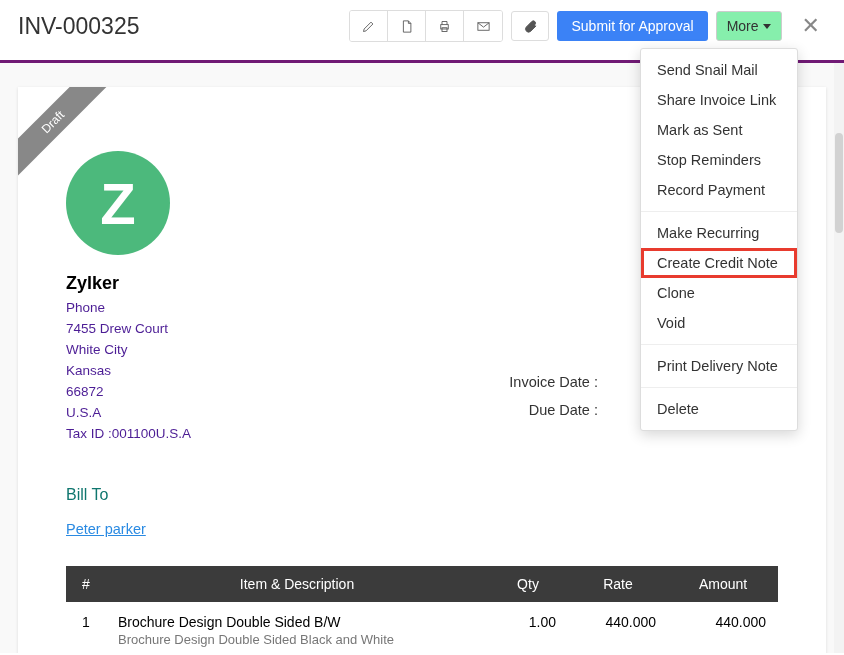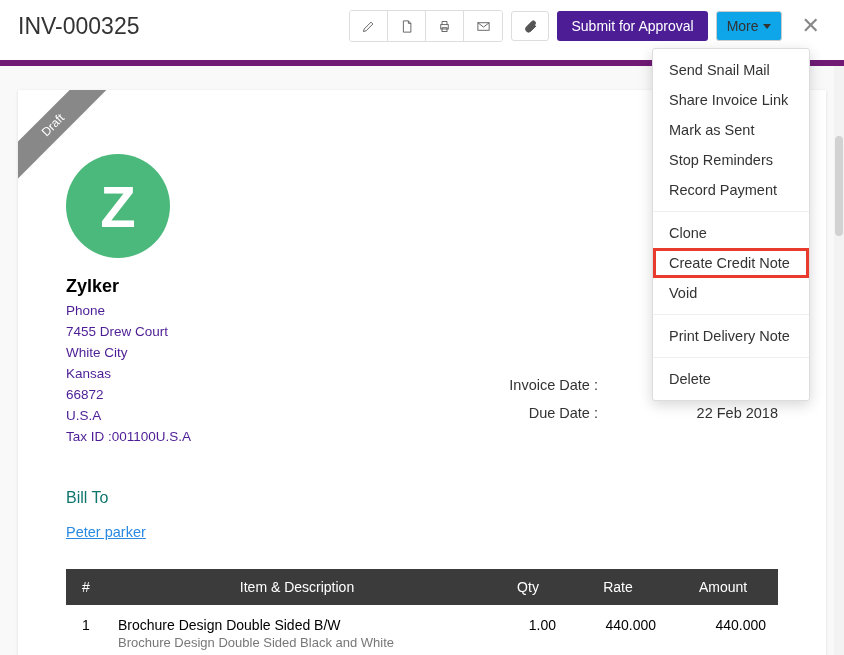--- a/index.html
+++ b/index.html
@@ -1,28 +1,28 @@
 <!DOCTYPE html>
 <html><head>
   <meta charset="utf-8">
   <style>
     * { box-sizing: border-box; margin: 0; padding: 0; }
     body { font-family: -apple-system, BlinkMacSystemFont, "Segoe UI", Helvetica, Arial, sans-serif; background: #fff; width: 844px; height: 655px; overflow: hidden; position: relative; }
     
-    .header { display: flex; align-items: center; padding: 10px 18px 18px; border-bottom: 6px solid #701a75; }
+    .header { display: flex; align-items: center; padding: 10px 18px 18px; border-bottom: 3px solid #701a75; }
     .header-title { font-size: 23px; color: #333; flex: 1; }
     .toolbar { display: flex; align-items: center; gap: 8px; }
     .icon-group { display: flex; border: 1px solid #ddd; border-radius: 3px; overflow: hidden; }
     .icon-btn { width: 38px; height: 30px; display: flex; align-items: center; justify-content: center; background: #fff; cursor: pointer; border-right: 1px solid #ddd; }
     .icon-btn:last-child { border-right: none; }
     .icon-btn-solo { border: 1px solid #ddd; border-radius: 3px; }
     .icon-btn svg { stroke: #555; fill: none; stroke-width: 1.4; }
     .icon-btn-solo svg { fill: #555; stroke: #555; }
-    .btn-primary { background: #4c1d95; color: #fff; border: none; padding: 7px 14px; border-radius: 3px; font-size: 14px; cursor: pointer; }
-    .btn-secondary { background: #0ea5e9; color: #333; border: 1px solid #ccc; padding: 6px 10px; border-radius: 3px; font-size: 14px; cursor: pointer; display: flex; align-items: center; gap: 4px; }
+    .btn-primary { background: #3b82f6; color: #fff; border: none; padding: 7px 14px; border-radius: 3px; font-size: 14px; cursor: pointer; }
+    .btn-secondary { background: #86efac; color: #333; border: 1px solid #ccc; padding: 6px 10px; border-radius: 3px; font-size: 14px; cursor: pointer; display: flex; align-items: center; gap: 4px; }
     .caret-down { width: 0; height: 0; border-left: 4px solid transparent; border-right: 4px solid transparent; border-top: 5px solid #333; }
     .close-x { font-size: 22px; color: #888; cursor: pointer; padding: 0 6px; margin-left: 6px; }
     
     .body-area { background: #f9f9f9; padding: 24px 18px; height: 590px; overflow: hidden; position: relative; }
     .invoice-card { background: #fff; box-shadow: 0 1px 3px rgba(0,0,0,0.12); position: relative; padding: 64px 48px 20px 48px; min-height: 620px; }
     
     .draft-ribbon { position: absolute; top: 0; left: 0; width: 90px; height: 90px; overflow: hidden; }
     .draft-ribbon span { position: absolute; display: block; width: 130px; padding: 6px 0; background: #888; color: #fff; text-align: center; font-size: 12px; transform: rotate(-45deg); top: 22px; left: -30px; }
     
     .logo { width: 104px; height: 104px; border-radius: 50%; background: #4cb97c; display: flex; align-items: center; justify-content: center; margin-bottom: 18px; }
@@ -44,21 +44,21 @@
     .items-table thead th { background: #3b3b3b; color: #fff; font-weight: 400; font-size: 14px; padding: 10px 12px; text-align: center; }
     .items-table thead th.num { width: 40px; text-align: center; }
     .items-table thead th.r { text-align: center; }
     .items-table tbody td { padding: 12px; font-size: 14px; vertical-align: top; }
     .items-table tbody td.c { text-align: center; }
     .items-table tbody td.r { text-align: right; }
     .item-desc-sub { color: #777; font-size: 13px; margin-top: 2px; }
     
     .dark-bar { position: absolute; top: 192px; left: 640px; width: 6px; height: 36px; background: #111; }
     
-    .dropdown { position: absolute; top: 48px; right: 34px; width: 158px; background: #fff; border: 1px solid #ddd; border-radius: 3px; box-shadow: 0 4px 14px rgba(0,0,0,0.16); z-index: 100; padding: 6px 0; font-size: 14.5px; }
+    .dropdown { position: absolute; top: 48px; right: 46px; width: 158px; background: #fff; border: 1px solid #ddd; border-radius: 3px; box-shadow: 0 4px 14px rgba(0,0,0,0.16); z-index: 100; padding: 6px 0; font-size: 14.5px; }
     .dropdown-item { padding: 7px 16px; color: #333; cursor: pointer; }
     .dropdown-item.highlighted { outline: 3px solid #e83b2e; outline-offset: -3px; }
     .dropdown-sep { height: 1px; background: #eee; margin: 6px 0; }
     
     .right-scroll-track { position: absolute; right: 0; top: 0; width: 10px; height: 100%; background: #f3f3f3; }
     .right-scroll-thumb { position: absolute; right: 1px; top: 70px; width: 8px; height: 100px; background: #d2d2d2; border-radius: 4px; }
   </style>
 </head>
 <body>
 
@@ -105,22 +105,23 @@
   </div>
 </div>
 
 <div class="dropdown" id="dropdown">
     <div class="dropdown-item">Send Snail Mail</div>
     <div class="dropdown-item">Share Invoice Link</div>
     <div class="dropdown-item">Mark as Sent</div>
     <div class="dropdown-item">Stop Reminders</div>
     <div class="dropdown-item">Record Payment</div>
     <div class="dropdown-sep"></div>
+    <div class="dropdown-item">Make Recurring</div>
+    <div class="dropdown-item highlighted">Create Credit Note</div>
     <div class="dropdown-item">Clone</div>
-    <div class="dropdown-item highlighted">Create Credit Note</div>
     <div class="dropdown-item">Void</div>
     <div class="dropdown-sep"></div>
     <div class="dropdown-item">Print Delivery Note</div>
     <div class="dropdown-sep"></div>
     <div class="dropdown-item">Delete</div>
   </div>
 
 <div class="body-area">
   <div class="right-scroll-track">
     <div class="right-scroll-thumb"></div>

